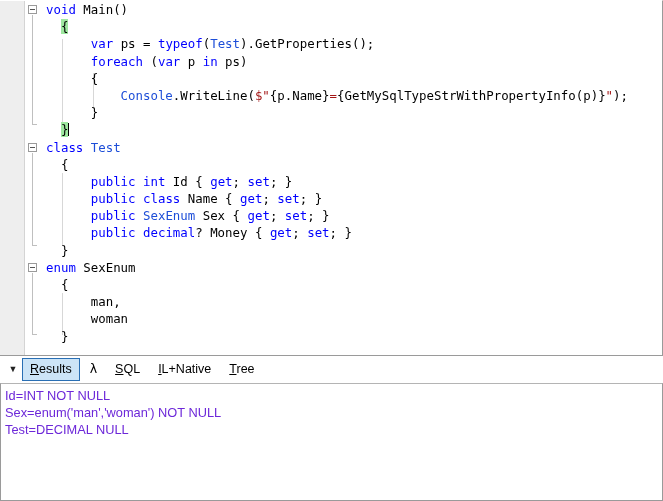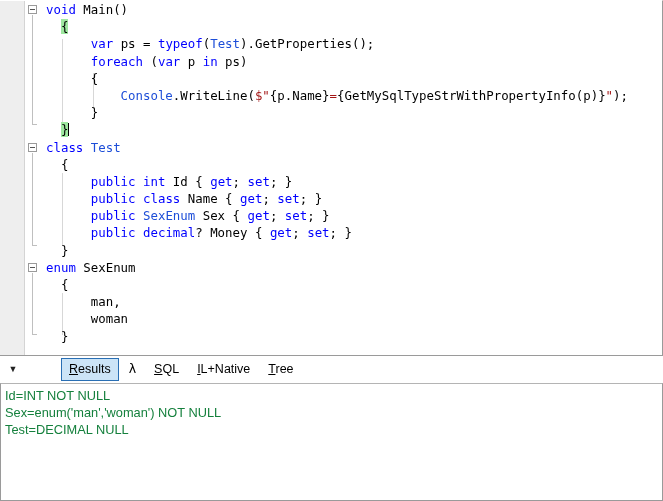--- a/index.html
+++ b/index.html
@@ -160,21 +160,20 @@
     cursor: default;
     white-space: nowrap;
     background: transparent;
     border: 1px solid transparent;
     box-sizing: border-box;
     line-height: 16px;
   }
   .tab.active {
     background: #cce4f7;
     border: 1px solid #2a6fb4;
-    margin-left: 39px;
   }
   .tab .acckey { text-decoration: underline; }
   .tab.greek { font-family: "DejaVu Sans", sans-serif; }
 
   
   #results-pane {
     position: absolute;
     left: 0;
     top: 383px;
     width: 663px;
@@ -187,21 +186,21 @@
     border-top: 1px solid #b4b4b4;
     overflow: hidden;
   }
   #results-list {
     padding: 3px 0 0 4px;
   }
   .result-line {
     font-family: "Liberation Sans", sans-serif;
     font-size: 12.8px;
     line-height: 17px;
-    color: #15803d;
+    color: #6d28d9;
     white-space: pre;
   }
 </style>
 </head>
 <body>
 
 <div id="editor-pane">
   <div id="gutter"></div>
   <div id="fold-column"></div>
 

